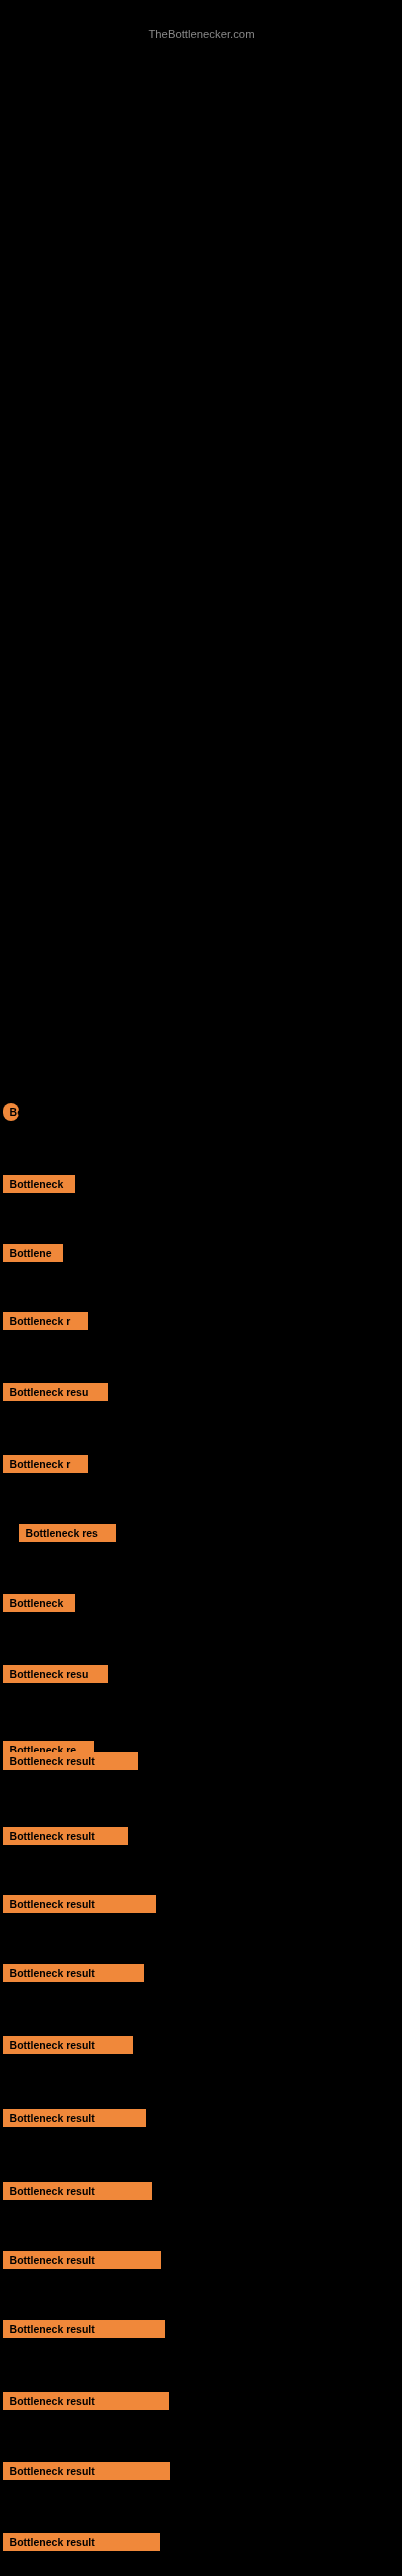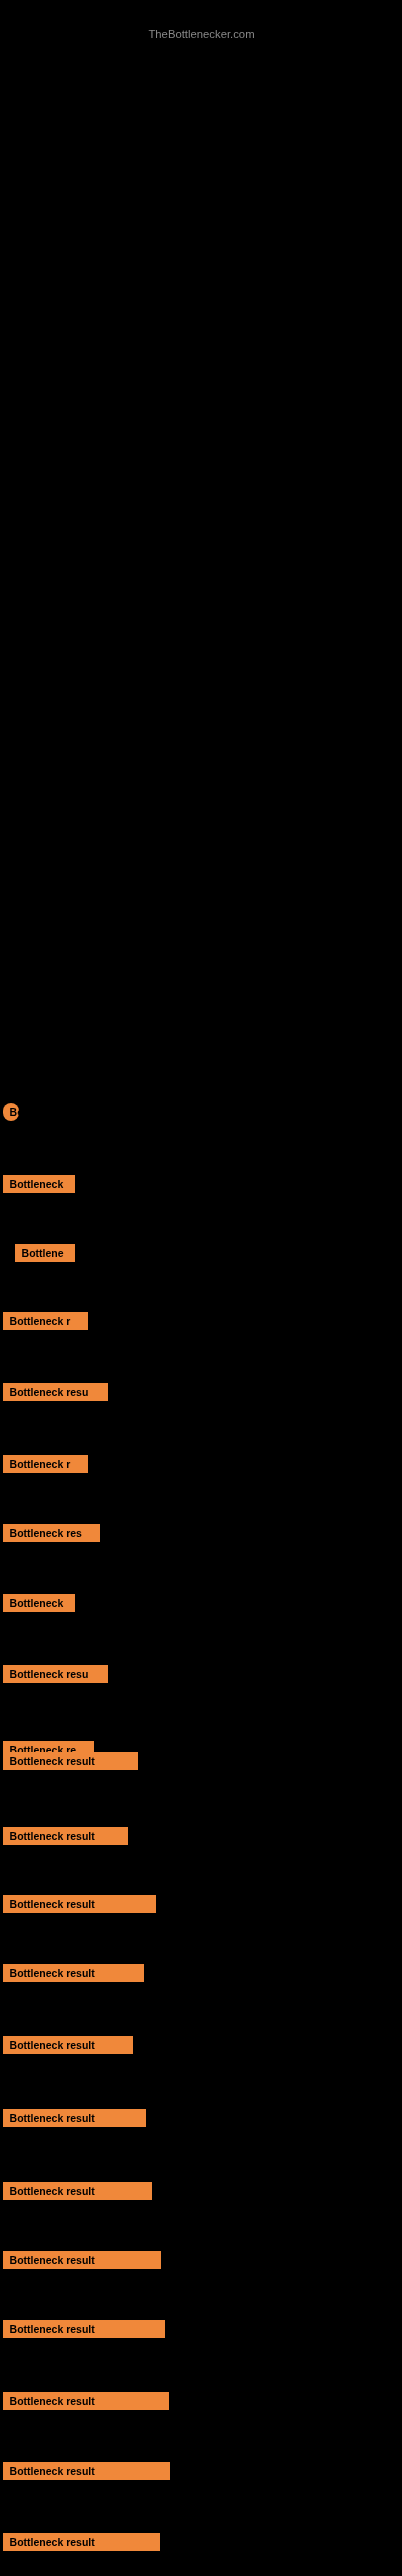--- a/index.html
+++ b/index.html
@@ -41,25 +41,25 @@
     }
   </style>
 </head>
 <body>
 
 <span class="site-title">TheBottlenecker.com</span>
 
 <div id="bars-container">
     <div class="result-row" style="position: absolute; top: 1103px; left: 1.6px;"><div class="result-bar" style="width: 16px; border-radius: 8px;">Bottl</div></div>
     <div class="result-row" style="position: absolute; top: 1175px; left: 1.6px;"><div class="result-bar" style="width: 72px;">Bottleneck</div></div>
-    <div class="result-row" style="position: absolute; top: 1244px; left: 1.6px; margin-left: 12px;"><div class="result-bar" style="width: 60px;">Bottlene</div></div>
+    <div class="result-row" style="position: absolute; top: 1244px; left: 1.6px;"><div class="result-bar" style="width: 60px;">Bottlene</div></div>
     <div class="result-row" style="position: absolute; top: 1312px; left: 1.6px;"><div class="result-bar" style="width: 85px;">Bottleneck r</div></div>
     <div class="result-row" style="position: absolute; top: 1383px; left: 1.6px;"><div class="result-bar" style="width: 105px;">Bottleneck resu</div></div>
     <div class="result-row" style="position: absolute; top: 1455px; left: 1.6px;"><div class="result-bar" style="width: 85px;">Bottleneck r</div></div>
-    <div class="result-row" style="position: absolute; top: 1524px; left: 1.6px;"><div class="result-bar" style="width: 97px;">Bottleneck res</div></div>
+    <div class="result-row" style="position: absolute; top: 1524px; left: 1.6px;"><div class="result-bar" style="width: 97px; margin-left: 16px;">Bottleneck res</div></div>
     <div class="result-row" style="position: absolute; top: 1594px; left: 1.6px;"><div class="result-bar" style="width: 72px;">Bottleneck</div></div>
     <div class="result-row" style="position: absolute; top: 1665px; left: 1.6px;"><div class="result-bar" style="width: 105px;">Bottleneck resu</div></div>
     <div class="result-row" style="position: absolute; top: 1735px; left: 1.6px; margin-top: 6px;"><div class="result-bar" style="width: 91px;">Bottleneck re</div></div>
     <div class="result-row" style="position: absolute; top: 1752px; left: 1.6px;"><div class="result-bar" style="width: 135px;">Bottleneck result</div></div>
     <div class="result-row" style="position: absolute; top: 1827px; left: 1.6px;"><div class="result-bar" style="width: 125px;">Bottleneck result</div></div>
     <div class="result-row" style="position: absolute; top: 1895px; left: 1.6px;"><div class="result-bar" style="width: 153px;">Bottleneck result</div></div>
     <div class="result-row" style="position: absolute; top: 1964px; left: 1.6px;"><div class="result-bar" style="width: 141px;">Bottleneck result</div></div>
     <div class="result-row" style="position: absolute; top: 2036px; left: 1.6px;"><div class="result-bar" style="width: 130px;">Bottleneck result</div></div>
     <div class="result-row" style="position: absolute; top: 2109px; left: 1.6px;"><div class="result-bar" style="width: 143px;">Bottleneck result</div></div>
     <div class="result-row" style="position: absolute; top: 2182px; left: 1.6px;"><div class="result-bar" style="width: 149px;">Bottleneck result</div></div>

